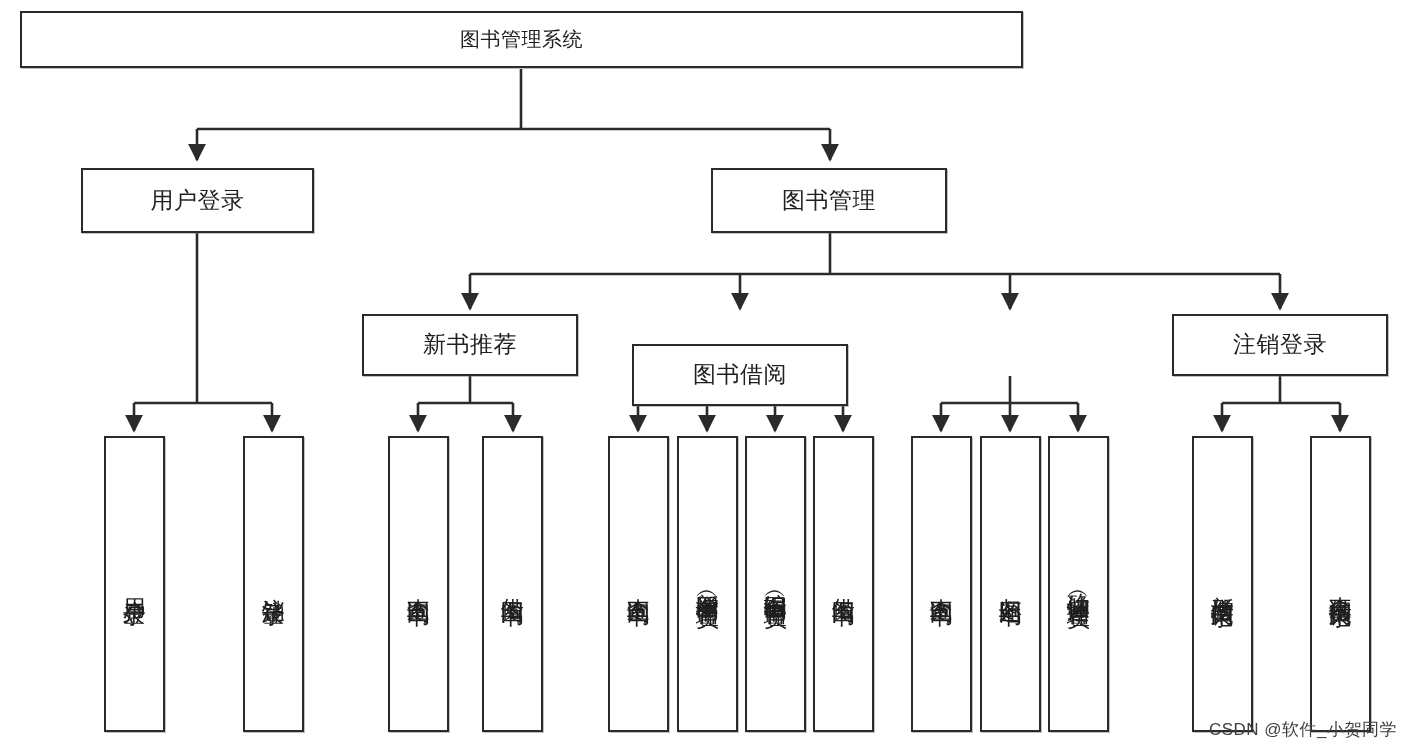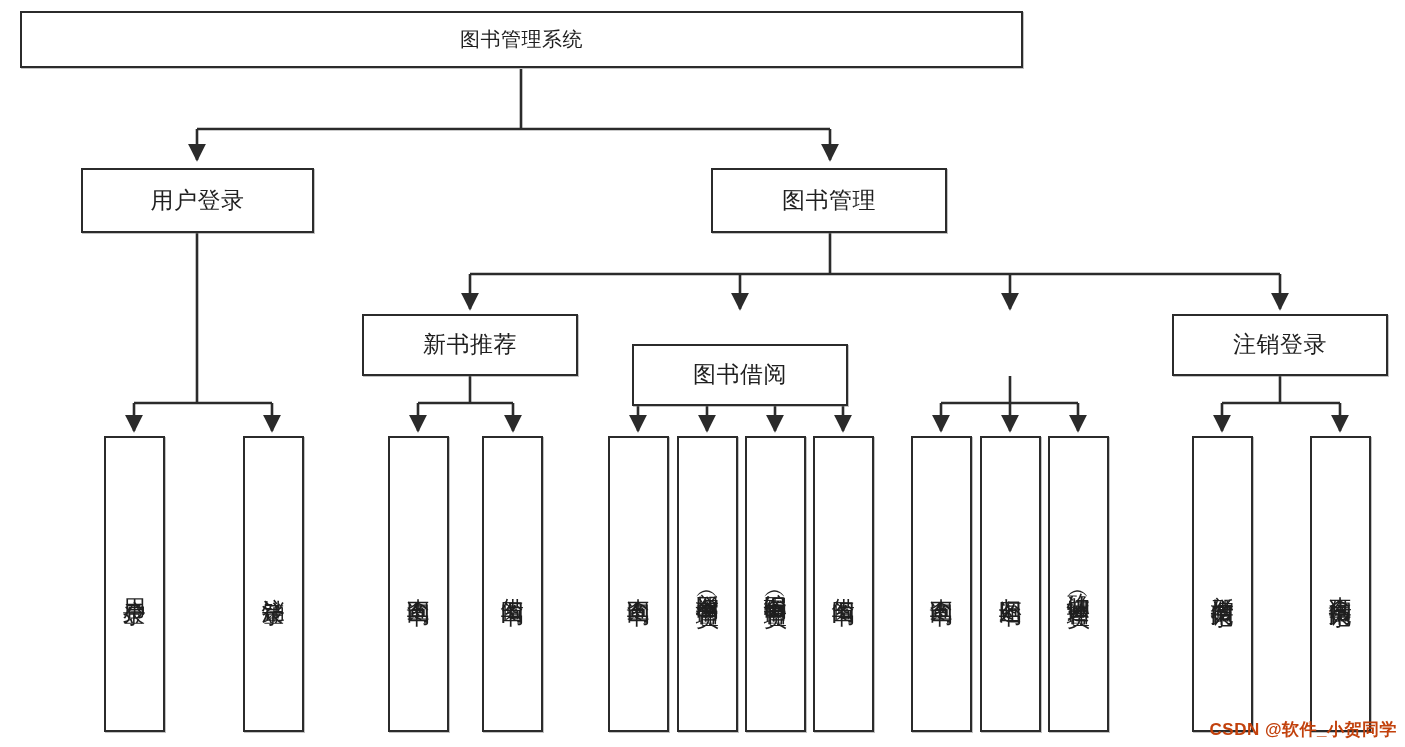--- a/index.html
+++ b/index.html
@@ -53,25 +53,24 @@
     font-size: 23px;
     line-height: 1.16;
     letter-spacing: 2px;
     white-space: nowrap;
   }
   .watermark {
     position: absolute;
     right: 8px;
     bottom: 6px;
     font-size: 17px;
-    color: #c2410c;
+    color: #404040;
     letter-spacing: 0.5px;
     white-space: nowrap;
     user-select: none;
-    font-weight: bold;
   }
 </style>
 </head>
 <body>
 
 <div id="canvas">
 
   <svg class="connectors" viewBox="0 0 1405 747">
     <defs>
       <marker id="arrow" viewBox="0 0 10 10" refX="9" refY="5" markerWidth="7" markerHeight="7" orient="auto-start-reverse">

